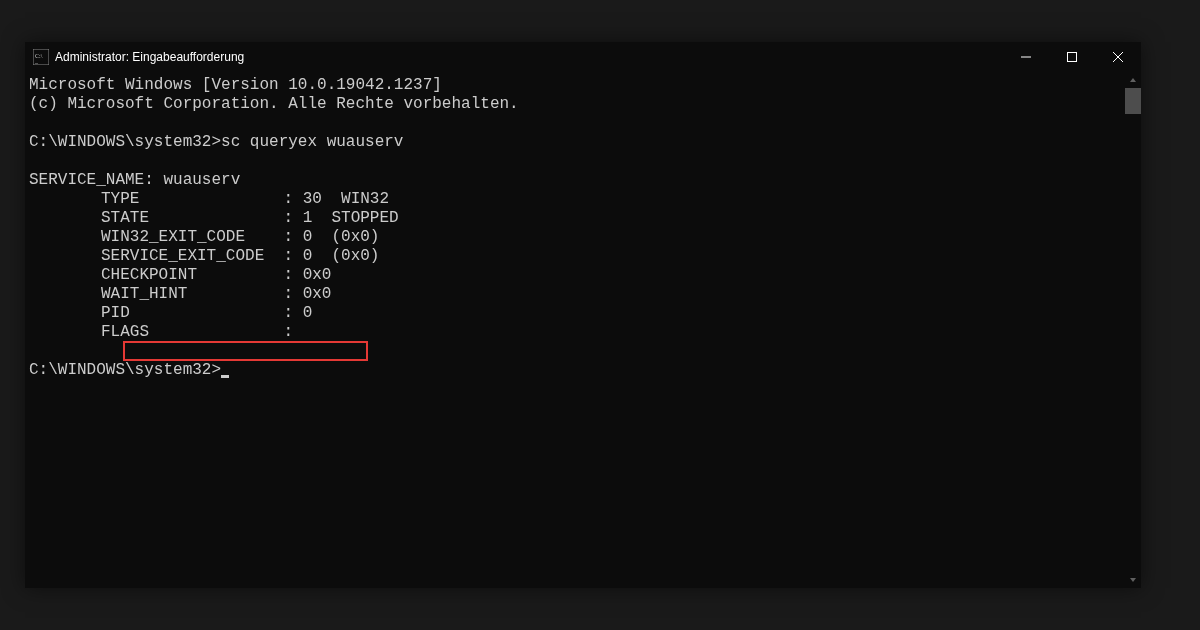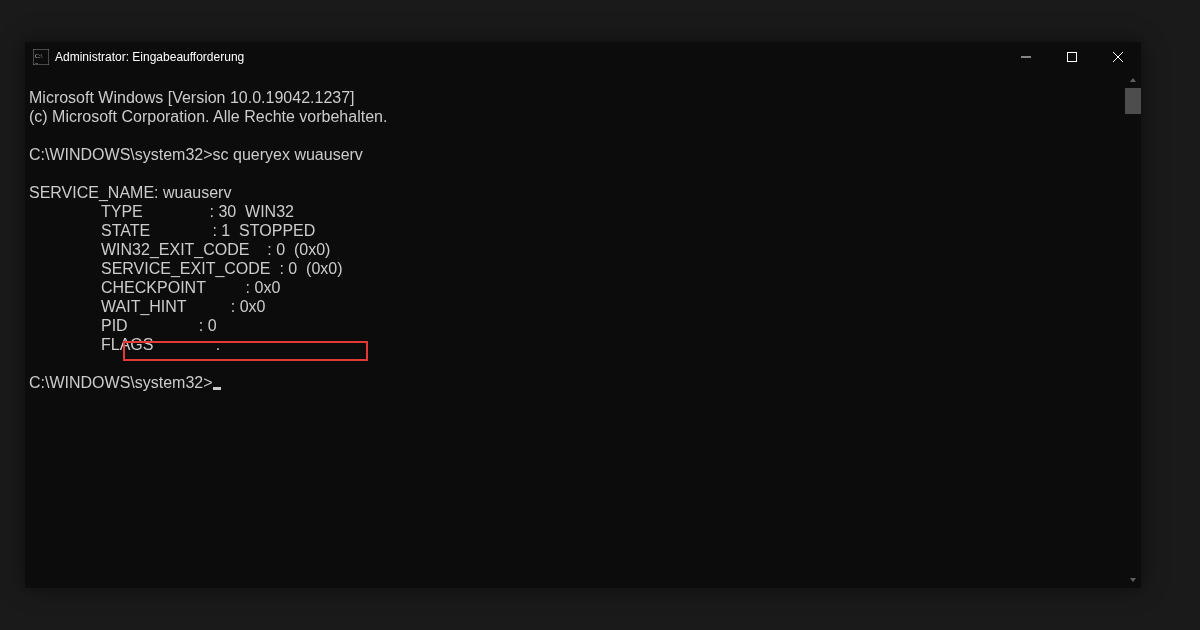--- a/index.html
+++ b/index.html
@@ -70,26 +70,25 @@
     .terminal-body {
       flex: 1;
       display: flex;
       background: #0c0c0c;
       position: relative;
     }
     .terminal-content {
       flex: 1;
       padding: 4px 0 0 4px;
       color: #cccccc;
-      font-family: Liberation Sans, sans-serif;
+      font-family: Liberation Mono, monospace;
       font-size: 16px;
       line-height: 19px;
       white-space: pre;
       overflow: hidden;
-      margin-top: 12px;
     }
     .scrollbar {
       width: 16px;
       background: #0c0c0c;
       position: relative;
     }
     .scroll-arrow {
       width: 16px;
       height: 16px;
       display: flex;

